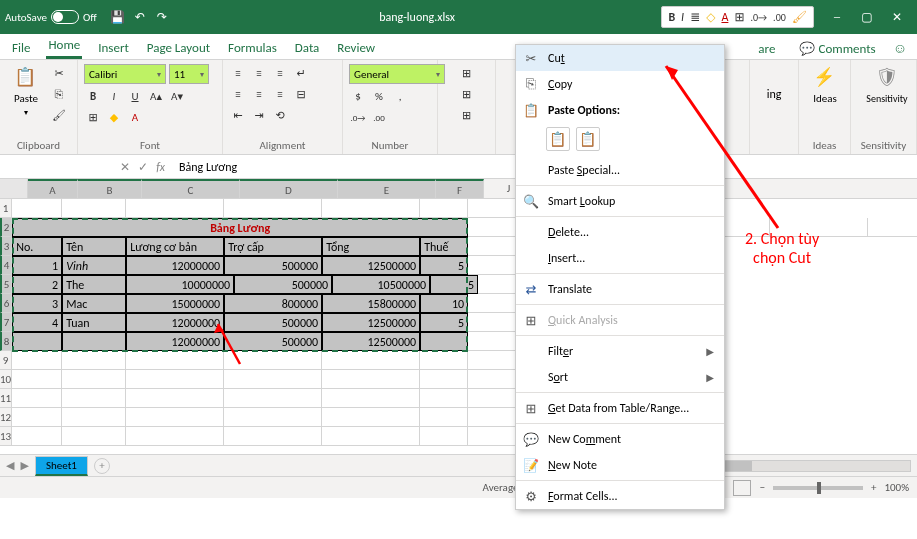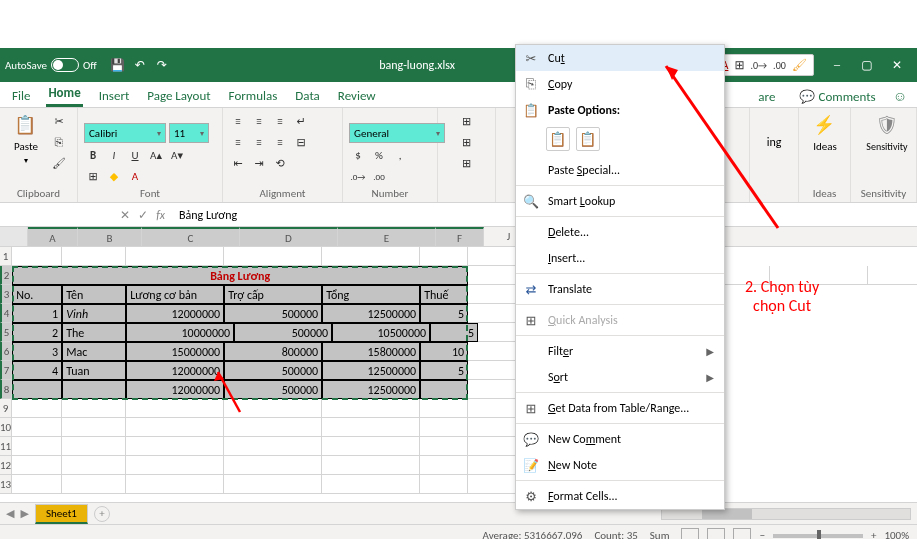--- a/index.html
+++ b/index.html
@@ -1,46 +1,46 @@
 <!DOCTYPE html>
 <html><head>
 <meta charset="utf-8">
 <style>
 * { box-sizing: border-box; margin: 0; padding: 0; font-family: "Segoe UI", Calibri, sans-serif; }
 body { width: 917px; height: 539px; background: #fff; overflow: hidden; position: relative; font-size: 12px; }
 
-.titlebar { height: 34px; background: #217346; display: flex; align-items: center; color: #fff; padding: 8px 5px; margin-top: 48px; }
+.titlebar { height: 34px; background: #217346; display: flex; align-items: center; color: #fff; padding: 8px 5px; }
 .autosave { display: flex; align-items: center; gap: 4px; font-size: 11px; margin-right: 10px; }
 .toggle { width: 28px; height: 14px; border: 1px solid #fff; border-radius: 7px; position: relative; }
 .toggle::after { content: ""; position: absolute; left: 1px; top: 1px; width: 10px; height: 10px; border-radius: 50%; background: #fff; }
 .qat-icon { width: 16px; height: 16px; margin: 0 3px; display: inline-flex; align-items: center; justify-content: center; color: #fff; font-size: 12px; }
 .titlebar .filename { flex: 0 0 auto; margin: 0 auto; font-size: 12px; }
 .titlebar .spacer { flex: 1; }
 .mini-toolbar { display: flex; align-items: center; gap: 2px; background: #fff; color: #333; height: 22px; padding: 0 4px; border: 1px solid #ccc; border-radius: 2px; margin-right: 8px; }
 .mini-toolbar span { font-size: 12px; padding: 0 2px; }
 .win-controls { display: flex; gap: 0; }
 .win-btn { width: 30px; height: 30px; display: flex; align-items: center; justify-content: center; color: #fff; }
 
 .tabs { height: 26px; background: #fff; border-bottom: 1px solid #d4d4d4; display: flex; align-items: flex-end; padding: 0 10px; gap: 14px; font-size: 13px; color: #217346; }
 .tab { padding: 4px 2px; cursor: pointer; }
-.tab.active { color: #217346; font-weight: 700; border-bottom: 3px solid #217346; }
+.tab.active { color: #217346; font-weight: 400; border-bottom: 3px solid #217346; }
 .tab.file { color: #217346; }
 .tabs .right-tabs { margin-left: auto; display: flex; gap: 10px; align-items: center; }
 .share-btn { color: #217346; border: 1px solid transparent; padding: 2px 6px; }
 .smiley { font-size: 14px; }
 
 .ribbon { height: 95px; background: #f3f2f1; border-bottom: 1px solid #d4d4d4; display: flex; }
 .group { border-right: 1px solid #e1dfdd; padding: 4px 6px 0 6px; display: flex; flex-direction: column; justify-content: space-between; }
 .group-content { display: flex; gap: 4px; align-items: flex-start; }
 .group-label { text-align: center; font-size: 11px; color: #666; padding: 2px 0; }
 .big-btn { display: flex; flex-direction: column; align-items: center; justify-content: center; width: 40px; font-size: 11px; gap: 2px; }
 .big-icon { width: 30px; height: 26px; display: flex; align-items: center; justify-content: center; font-size: 18px; }
 .col { display: flex; flex-direction: column; gap: 3px; }
 .row { display: flex; gap: 3px; align-items: center; }
-.combo { background: #5eead4; border: 1px solid #aaa; height: 20px; display: flex; align-items: center; padding: 0 4px; font-size: 11px; margin-top: 11px; }
+.combo { background: #bef264; border: 1px solid #aaa; height: 20px; display: flex; align-items: center; padding: 0 4px; font-size: 11px; }
 .combo .dd { margin-left: auto; font-size: 8px; color: #666; }
 .ico-btn { width: 18px; height: 18px; display: flex; align-items: center; justify-content: center; border: 1px solid transparent; font-size: 11px; color: #333; }
 
 .formula-bar { height: 24px; border-bottom: 1px solid #d4d4d4; display: flex; align-items: center; }
 .name-box { width: 112px; border-right: 1px solid #d4d4d4; padding: 0 6px; font-size: 12px; display: flex; align-items: center; gap: 16px; color: #333; margin-top: 38px; }
 .name-box .dd { font-size: 8px; color: #888; margin-left: auto; }
 .fx-btns { display: flex; gap: 8px; padding: 0 8px; color: #888; font-size: 12px; }
 .formula-input { flex: 1; padding: 0 6px; font-size: 12px; }
 
 .grid-wrap { position: relative; height: 275px; overflow: hidden; }
@@ -69,21 +69,21 @@
 .menu-item:hover, .menu-item.hover { background: #e1eef9; }
 .menu-icon { width: 18px; text-align: center; font-size: 13px; color: #555; }
 .menu-item .arrow-r { margin-left: auto; font-size: 10px; color: #666; }
 .menu-hr { height: 1px; background: #e1dfdd; margin: 2px 0; }
 .paste-opts { display: flex; gap: 6px; padding: 4px 0 6px 30px; }
 .paste-opt { width: 24px; height: 24px; border: 1px solid #ccc; border-radius: 2px; display: flex; align-items: center; justify-content: center; font-size: 14px; }
 .disabled { color: #aaa; }
 
 .sheet-tabs { height: 22px; border-top: 1px solid #d4d4d4; display: flex; align-items: center; background: #f3f2f1; font-size: 11px; padding: 0 6px; gap: 6px; }
 .sheet-nav { color: #888; }
-.sheet-tab { background: #eab308; border: 1px solid #ccc; border-bottom: 2px solid #217346; padding: 2px 10px; text-align: right; }
+.sheet-tab { background: #0ea5e9; border: 1px solid #ccc; border-bottom: 2px solid #217346; padding: 2px 10px; text-align: right; }
 .plus-sheet { width: 16px; height: 16px; border: 1px solid #ccc; border-radius: 50%; text-align: center; line-height: 14px; color: #888; }
 .sheet-scroll { margin-left: auto; width: 250px; height: 12px; background: #e1dfdd; position: relative; border: 1px solid #ccc; }
 .sheet-scroll::after { content: ""; position: absolute; left: 40px; top: 0; width: 50px; height: 10px; background: #c1c1c1; }
 
 .statusbar { height: 22px; background: #f3f2f1; border-top: 1px solid #d4d4d4; display: flex; align-items: center; font-size: 11px; color: #555; padding: 0 8px; gap: 12px; }
 .statusbar .right { margin-left: auto; display: flex; align-items: center; gap: 8px; }
 .view-btn { width: 18px; height: 16px; border: 1px solid #aaa; }
 .zoom-slider { width: 90px; height: 4px; background: #c1c1c1; position: relative; }
 .zoom-slider::after { content: ""; position: absolute; left: 44px; top: -4px; width: 4px; height: 12px; background: #666; }
 

